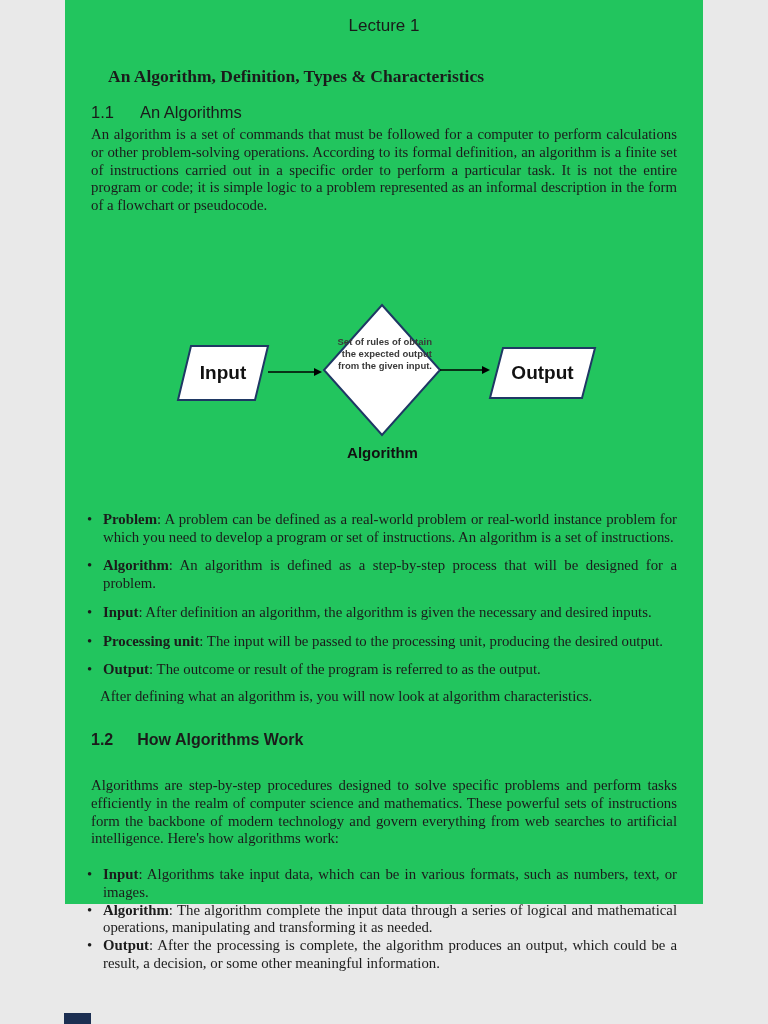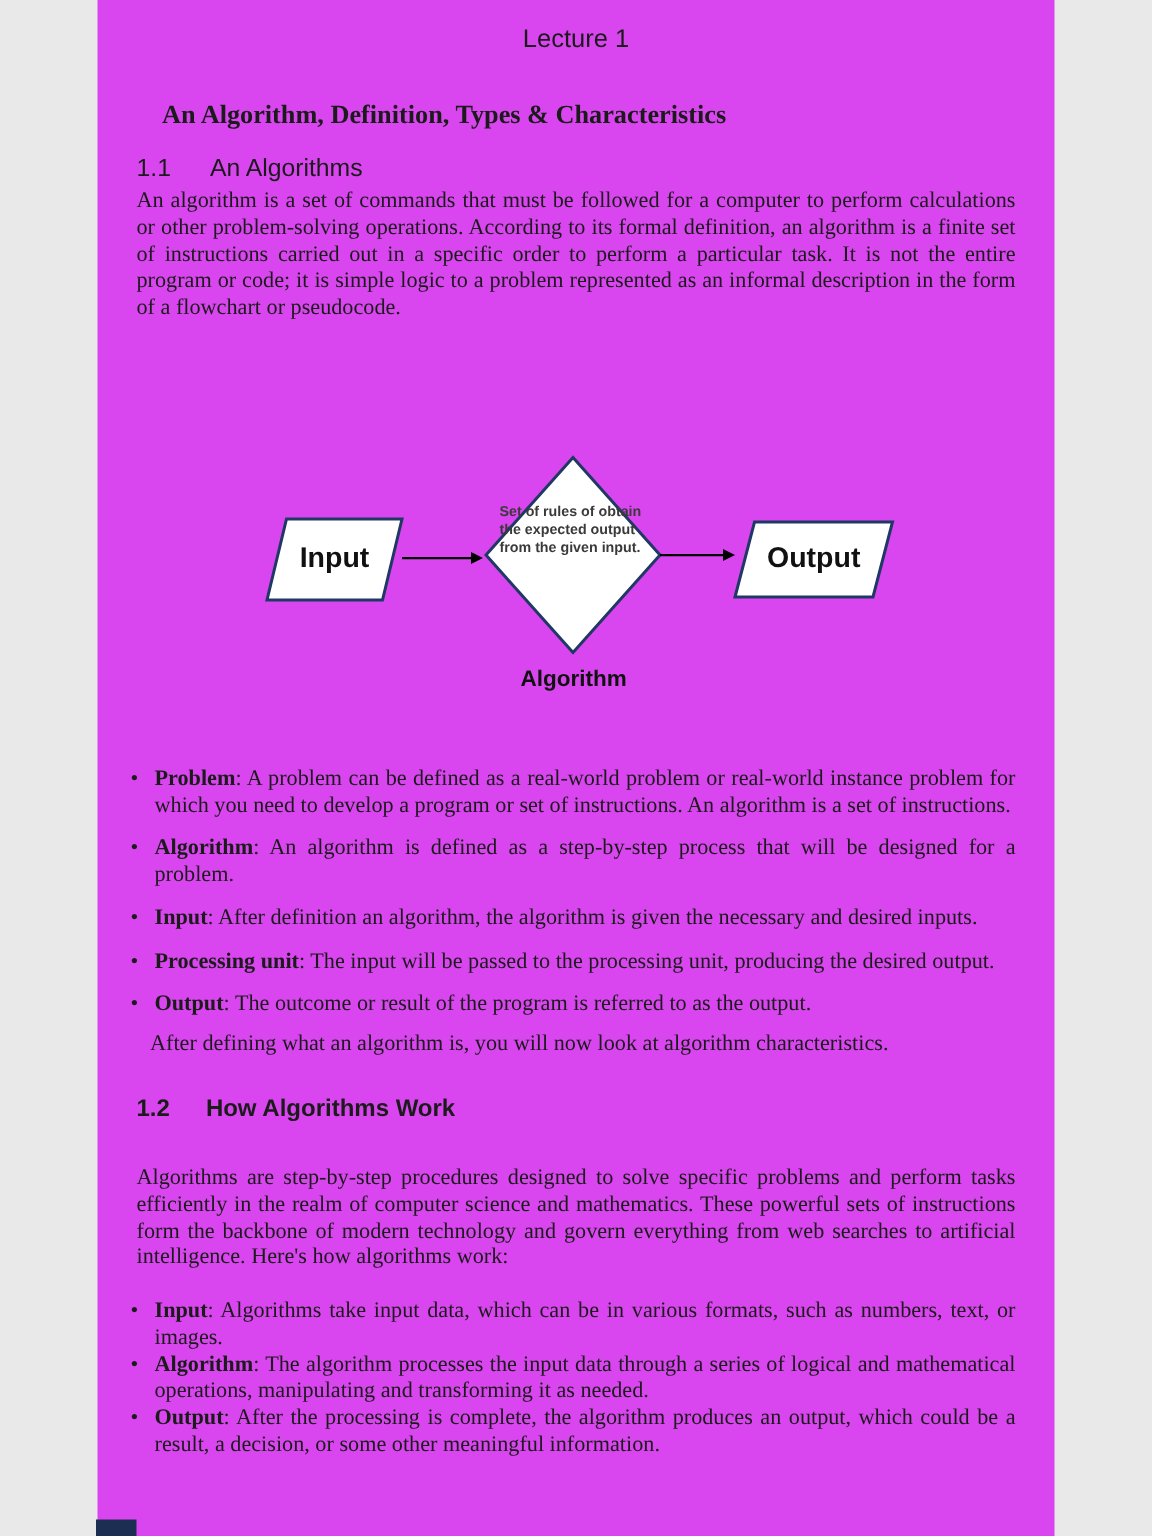--- a/index.html
+++ b/index.html
@@ -2,22 +2,22 @@
 <html><head>
 <meta charset="utf-8">
 <style>
   html,body { margin:0; padding:0; }
   .canvas {
     position:relative; width:768px; height:1024px;
     background:#e9e9e9; overflow:hidden;
     font-family:"Liberation Serif", serif; color:#1b1b1b;
   }
   .sheet {
-    position:absolute; left:65px; top:0; width:638px; height:1024px;
-    background:#d946ef; box-sizing:border-box; padding:16px 26px 0 26px;
+    position:absolute; left:65px; top:0; width:638px; height:904px;
+    background:#22c55e; box-sizing:border-box; padding:16px 26px 0 26px;
   }
   .lecture-title {
     text-align:center; font-family:"Liberation Sans", sans-serif;
     font-size:17px; color:#1a1a1a;
   }
   .main-heading {
     margin:30px 0 0 17px; font-size:17.5px; font-weight:bold;
     font-family:"Liberation Serif", serif;
   }
   .sec-heading-sans {
@@ -38,21 +38,21 @@
   .diagram svg { position:absolute; left:0; top:0; }
   .shape-label {
     position:absolute; display:flex; align-items:center; justify-content:center;
     font-family:"Liberation Sans", sans-serif; font-weight:bold; font-size:19px; color:#111;
   }
   .label-input  { left:87px;  top:43px; width:90px;  height:54px; }
   .label-output { left:399px; top:45px; width:105px; height:50px; }
   .diamond-text {
     position:absolute; left:242px; top:33px; width:99px;
     font-family:"Liberation Sans", sans-serif; font-weight:bold;
-    font-size:9.5px; line-height:1.3; text-align:left; color:#3a3a3a;
+    font-size:9.5px; line-height:1.3; text-align:right; color:#3a3a3a;
   }
   .diagram-caption {
     position:absolute; left:233px; top:141px; width:117px; text-align:center;
     font-family:"Liberation Sans", sans-serif; font-weight:bold; font-size:15px; color:#111;
   }
 
   
   ul.bullets { list-style:none; margin:38px 0 0 0; padding:0 0 0 12px; }
   ul.bullets li {
     position:relative; font-size:14.8px; line-height:1.2; text-align:justify;
@@ -129,21 +129,21 @@
       <span class="num">1.2</span><span>How Algorithms Work</span>
     </div>
 
     <p class="body gap">Algorithms are step-by-step procedures designed to solve specific problems and perform tasks efficiently in the realm of computer science and mathematics. These powerful sets of instructions form the backbone of modern technology and govern everything from web searches to artificial intelligence. Here's how algorithms work:</p>
 
     <ul class="bullets tight">
       <li>
         <span class="term">Input</span><span>: Algorithms take input data, which can be in various formats, such as numbers, text, or images.</span>
       </li>
       <li>
-        <span class="term">Algorithm</span><span>: The algorithm processes the input data through a series of logical and mathematical operations, manipulating and transforming it as needed.</span>
+        <span class="term">Algorithm</span><span>: The algorithm complete the input data through a series of logical and mathematical operations, manipulating and transforming it as needed.</span>
       </li>
       <li>
         <span class="term">Output</span><span>: After the processing is complete, the algorithm produces an output, which could be a result, a decision, or some other meaningful information.</span>
       </li>
     </ul>
 
   </div>
 
   <div class="next-page-peek"></div>
 </div>

